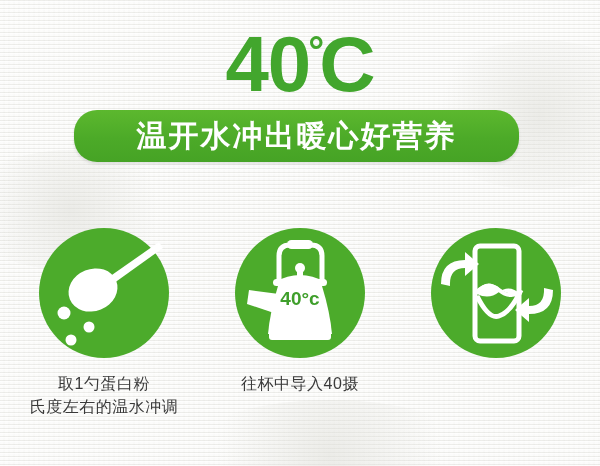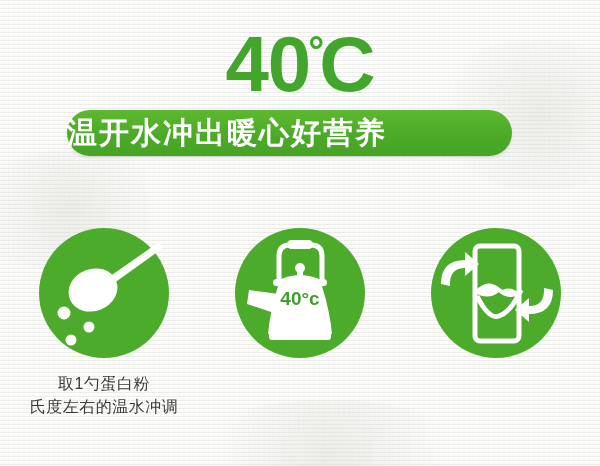--- a/index.html
+++ b/index.html
@@ -58,28 +58,29 @@
     font-size: 40px;
     vertical-align: 26px;
     margin-left: -2px;
     margin-right: -4px;
   }
 
   
   .banner {
     position: absolute;
     top: 110px;
-    left: 67px;
+    left: 74px;
     width: 445px;
-    height: 46px;
+    height: 52px;
     border-radius: 23px;
     background: linear-gradient(180deg, #5cb82e 0%, #4caa28 55%, #46a325 100%);
     box-shadow: 0 2px 3px rgba(0,0,0,0.10);
     display: flex;
     align-items: center;
+    justify-content: center;
   }
   .banner-text {
     color: #ffffff;
     font-size: 30px;
     font-weight: bold;
     letter-spacing: 2px;
     line-height: 30px;
     white-space: nowrap;
   }
 
@@ -189,20 +190,21 @@
 
           <path d="M43 58 L87 58 Q95 84 97 106 L33 106 Q35 84 43 58 Z" fill="#ffffff"></path>
 
           <rect x="34" y="103" width="62" height="9" rx="3" fill="#ffffff"></rect>
 
           <path d="M44 66 L14 62 L12 76 L42 86 Z" fill="#ffffff"></path>
         </svg>
         <div class="kettle-temp">40°c</div>
       </div>
       <div class="caption">
+        <span class="line">往杯中导入40摄</span>
       </div>
     </div>
 
     <div class="step">
       <div class="circle">
         <svg viewBox="0 0 130 130">
 
           <rect x="44" y="18" width="44" height="95" rx="5" ry="5" fill="none" stroke="#ffffff" stroke-width="5"></rect>
 
           <path d="M46 62 Q56 50 68 60 T90 62 L90 66 Q78 56 68 64 T46 66 Z" fill="#ffffff"></path>

